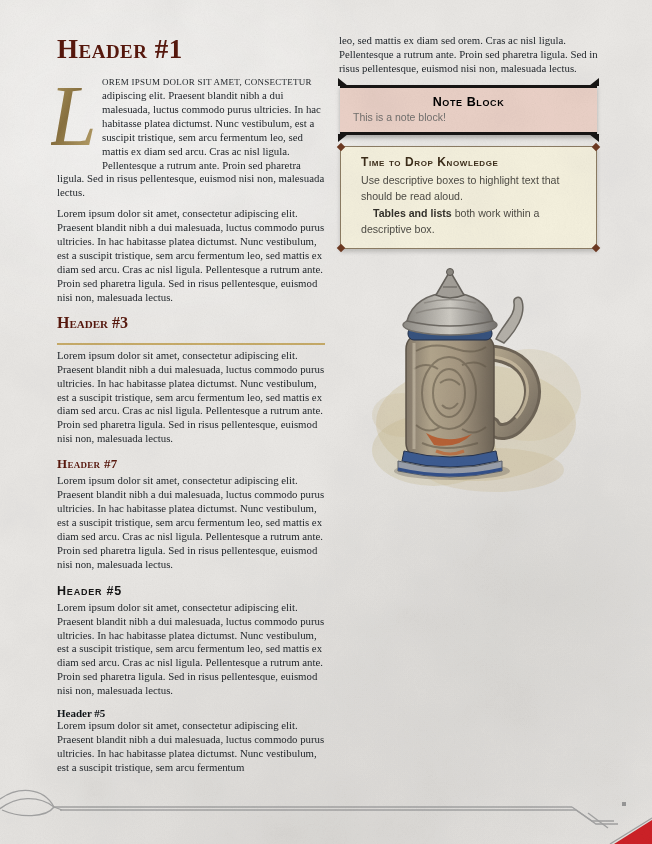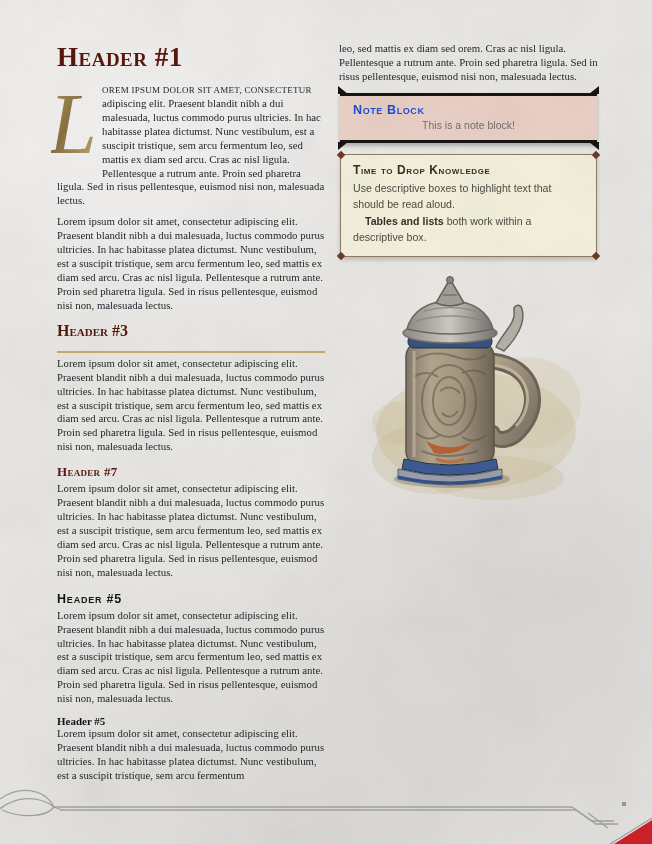--- a/index.html
+++ b/index.html
@@ -11,21 +11,21 @@
       radial-gradient(ellipse 500px 400px at 20% 15%, rgba(255,255,255,.5), rgba(255,255,255,0) 60%),
       radial-gradient(ellipse 420px 380px at 85% 70%, rgba(190,188,184,.35), rgba(190,188,184,0) 70%),
       radial-gradient(ellipse 600px 500px at 50% 100%, rgba(175,172,168,.25), rgba(175,172,168,0) 70%),
       #ebe9e6;
     overflow:hidden;
     font-family:"Liberation Serif", serif;
     color:#23282d;
   }
   .texture{position:absolute;top:0;left:0;pointer-events:none;mix-blend-mode:multiply;}
   .content{
-    position:absolute;top:42px;left:57px;right:54px;
+    position:absolute;top:34px;left:57px;right:54px;
     display:flex;gap:14px;
   }
   .col{flex:0 0 auto;}
   .col.left{width:268px;}
   .col.right{width:259px;}
 
   h1,h2,h3,h4{font-variant:small-caps;color:#58180d;font-weight:700;margin:0;}
   h1{font-size:27px;letter-spacing:.5px;margin:0 0 10px;}
   h2{font-size:21px;margin:8px 0 2px;}
   h3{font-size:16px;margin:9px 0 4px;border-bottom:2px solid #c9ad6a;padding-bottom:11px;}
@@ -49,29 +49,29 @@
     padding:7px 13px 9px;
     margin:9px 1px 11px;
     box-shadow:0 3px 4px rgba(0,0,0,.25);
     font-family:"Liberation Sans",sans-serif;
   }
   .note .wing{position:absolute;width:0;height:0;}
   .wing.tl{left:-2px;top:-10px;border-bottom:8px solid #171514;border-right:10px solid transparent;}
   .wing.tr{right:-2px;top:-10px;border-bottom:8px solid #171514;border-left:10px solid transparent;}
   .wing.bl{left:-2px;bottom:-10px;border-top:8px solid #171514;border-right:10px solid transparent;}
   .wing.br{right:-2px;bottom:-10px;border-top:8px solid #171514;border-left:10px solid transparent;}
-  .note-title{font-variant:small-caps;font-weight:700;font-size:12.5px;color:#1d4ed8;letter-spacing:.6px;}
-  .note-body{font-size:10.5px;color:#72706e;margin-top:2px;text-align:center;}
+  .note-title{font-variant:small-caps;font-weight:700;font-size:12.5px;color:#000000;letter-spacing:.6px;text-align:center;}
+  .note-body{font-size:10.5px;color:#72706e;margin-top:2px;}
 
   
   .descbox{
     position:relative;
     background:#f6f2df;
     border:1px solid #8d7d64;
-    padding:8px 12px 11px;
+    padding:8px 20px 11px;
     margin:0 1px 14px;
     box-shadow:0 3px 4px rgba(0,0,0,.18);
     font-family:"Liberation Sans",sans-serif;
   }
   .descbox .dot{position:absolute;width:6px;height:6px;background:#6e3a22;transform:rotate(45deg);}
   .dot.tl{top:-3px;left:-3px;} .dot.tr{top:-3px;right:-3px;}
   .dot.bl{bottom:-3px;left:-3px;} .dot.br{bottom:-3px;right:-3px;}
   .desc-title{font-variant:small-caps;font-weight:700;font-size:12px;color:#3c2d1a;letter-spacing:.6px;margin-bottom:3px;}
   .descbox p{font-size:10.6px;line-height:1.55;color:#4e4c45;margin:0;font-family:"Liberation Sans",sans-serif;}
   .descbox p.indent{text-indent:12px;}

